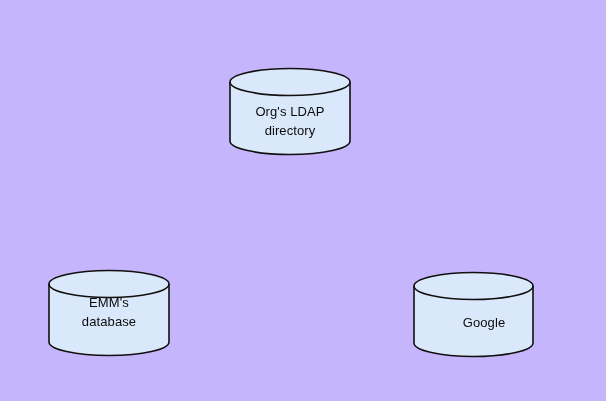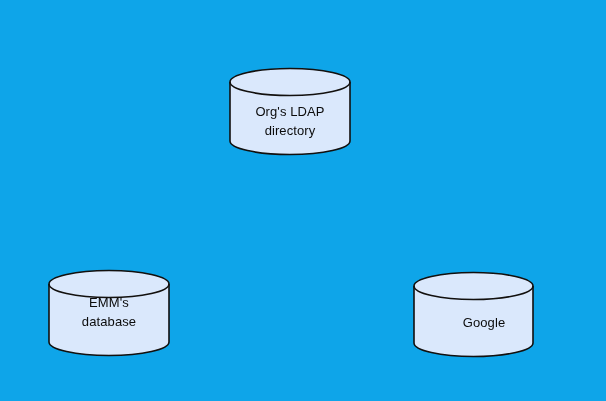--- a/index.html
+++ b/index.html
@@ -8,21 +8,21 @@
     padding: 0;
     background: #000000;
   }
   body {
     font-family: "Liberation Sans", sans-serif;
   }
   #canvas {
     position: relative;
     width: 606px;
     height: 401px;
-    background: #0ea5e9;
+    background: #c4b5fd;
     overflow: hidden;
   }
   .db-node {
     position: absolute;
   }
   .db-node svg {
     display: block;
     overflow: visible;
   }
   .db-label {

